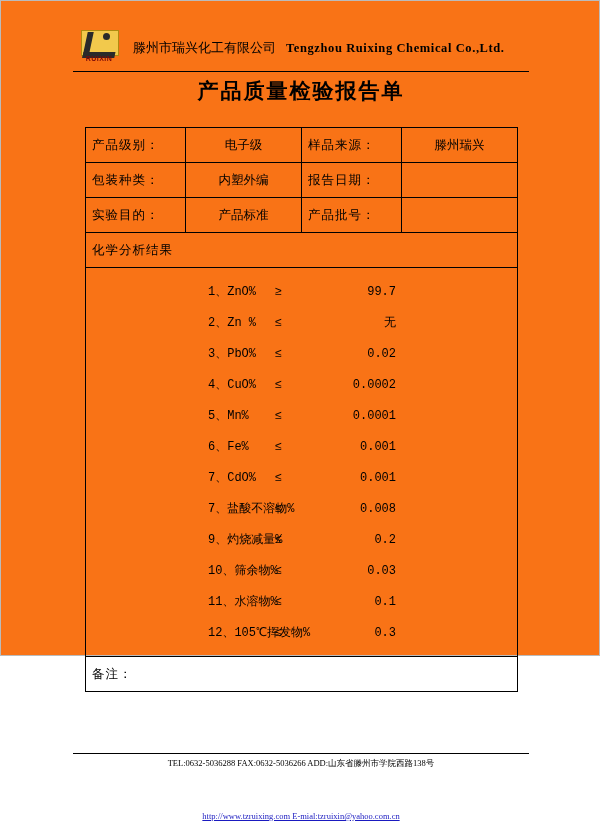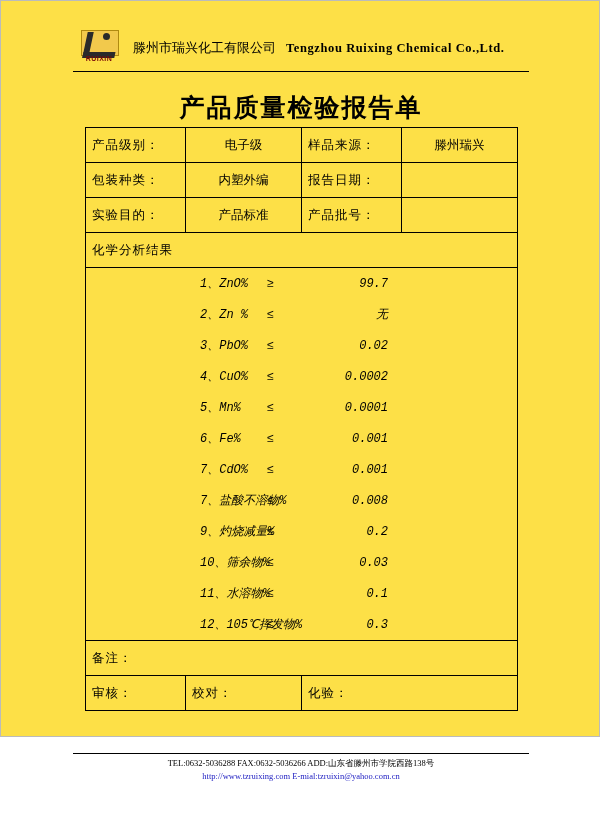--- a/index.html
+++ b/index.html
@@ -12,24 +12,24 @@
     background: #ffffff;
     font-family: "Liberation Sans", sans-serif;
     color: #000;
     position: relative;
     overflow: hidden;
   }
   .page {
     position: absolute;
     left: 0; top: 0;
     width: 600px;
-    height: 737px;
+    height: 656px;
     border: 1px solid #bbb;
     box-sizing: border-box;
-    background: #fde047;
+    background: #f97316;
   }
 
   
   .header {
     position: absolute;
     left: 72px;
     top: 26px;
     width: 456px;
     height: 42px;
     display: flex;
@@ -92,24 +92,24 @@
     top: 70px;
     width: 456px;
     height: 0;
     border-top: 1px solid #000;
   }
 
   
   .doc-title {
     position: absolute;
     left: 72px;
-    top: 90px;
-    width: 456px;
-    text-align: center;
-    font-size: 25px;
+    top: 76px;
+    width: 456px;
+    text-align: center;
+    font-size: 21px;
     font-weight: bold;
     letter-spacing: 2px;
     font-family: "Liberation Serif", serif;
   }
 
   
   table.report {
     position: absolute;
     left: 84px;
     top: 126px;
@@ -141,23 +141,22 @@
     height: 30px;
     font-size: 12.5px;
     letter-spacing: 1px;
   }
   td.analysis-body {
     padding: 2px 0 8px 0;
     height: auto;
   }
   .items {
     list-style: none;
-    margin: 0;
+    margin: 8px;
     padding: 0;
-    font-style: italic;
   }
   .item {
     display: flex;
     align-items: center;
     height: 31px;
     font-size: 12px;
     font-family: "Liberation Mono", monospace;
   }
   .item .nm {
     width: 150px;
@@ -199,20 +198,22 @@
     left: 72px;
     top: 756px;
     width: 456px;
     text-align: center;
     font-size: 8.5px;
     line-height: 13px;
     font-family: "Liberation Serif", serif;
   }
   .footer .line2 {
     color: #1a1ac0;
+    text-decoration: underline;
+    margin-top: 40px;
   }
 </style>
 </head>
 <body>
 
 <div class="page">
 
   <div class="header">
     <div class="logo">
       <div class="logo-box"></div>
@@ -324,25 +325,20 @@
             </div>
 
           </div>
         </td>
       </tr>
 
       <tr>
         <td class="remark" colspan="4">备注：</td>
       </tr>
 
-      <tr>
-        <td class="sign">审核：</td>
-        <td class="sign">校对：</td>
-        <td class="sign" colspan="2">化验：</td>
-      </tr>
     </tbody>
   </table>
 
   <div class="footer-rule"></div>
   <div class="footer">
     <div class="line1">TEL:0632-5036288    FAX:0632-5036266 ADD:山东省滕州市学院西路138号</div>
     <div class="line2">http://www.tzruixing.com E-mial:tzruixin@yahoo.com.cn</div>
   </div>
 
 </div>

